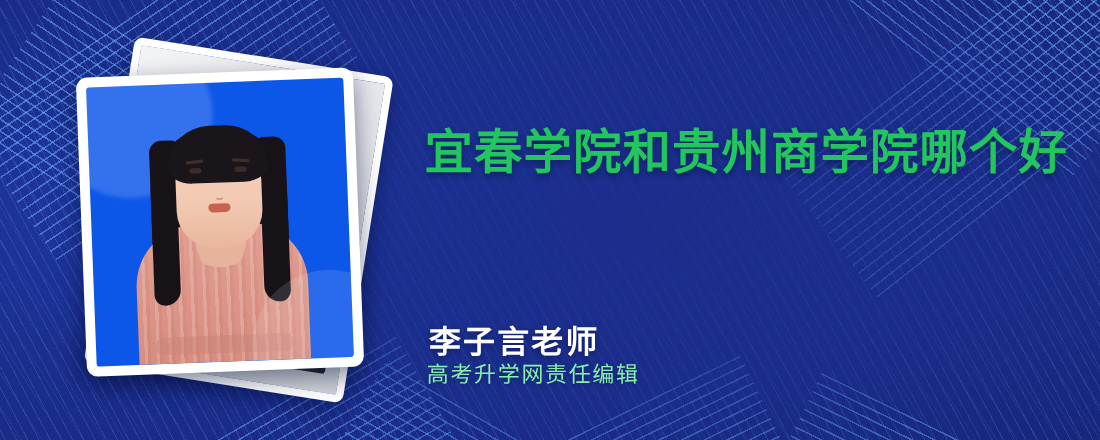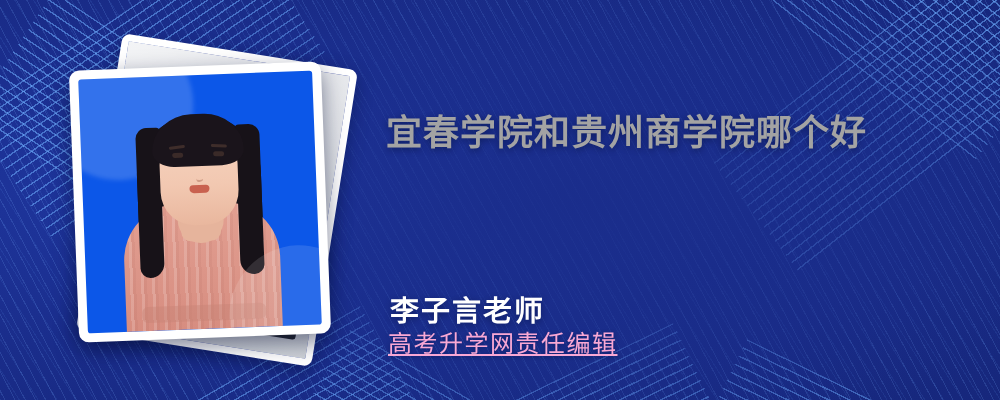--- a/index.html
+++ b/index.html
@@ -297,51 +297,50 @@
     position: absolute;
     left: 386px;
     top: 0;
     right: 24px;
     height: 400px;
   }
   .headline {
     position: absolute;
     top: 103px;
     left: 0;
-    font-size: 36px;
+    font-size: 44px;
     font-weight: 700;
     letter-spacing: 1px;
-    color: #a3a3a3;
+    color: #22c55e;
     white-space: nowrap;
     text-shadow: 0 2px 6px rgba(3,10,45,0.45);
     text-align: center;
   }
   .author-name {
     position: absolute;
     top: 275px;
     left: 4px;
     font-size: 29px;
     font-weight: 700;
     letter-spacing: 2px;
     color: #ffffff;
     white-space: nowrap;
     text-shadow: 0 2px 6px rgba(3,10,45,0.45);
     margin-top: 12px;
   }
   .author-role {
     position: absolute;
     top: 324px;
     left: 2px;
-    font-size: 24px;
+    font-size: 20px;
     font-weight: 400;
     letter-spacing: 1.5px;
-    color: #f9a8d4;
+    color: #86efac;
     white-space: nowrap;
     text-shadow: 0 1px 4px rgba(3,10,45,0.40);
-    text-decoration: underline;
   }
 </style>
 </head>
 <body>
 
 <div class="banner">
 
   <div class="bg-base"></div>
   <div class="bg-hatch"></div>
   <div class="bg-hatch2"></div>

